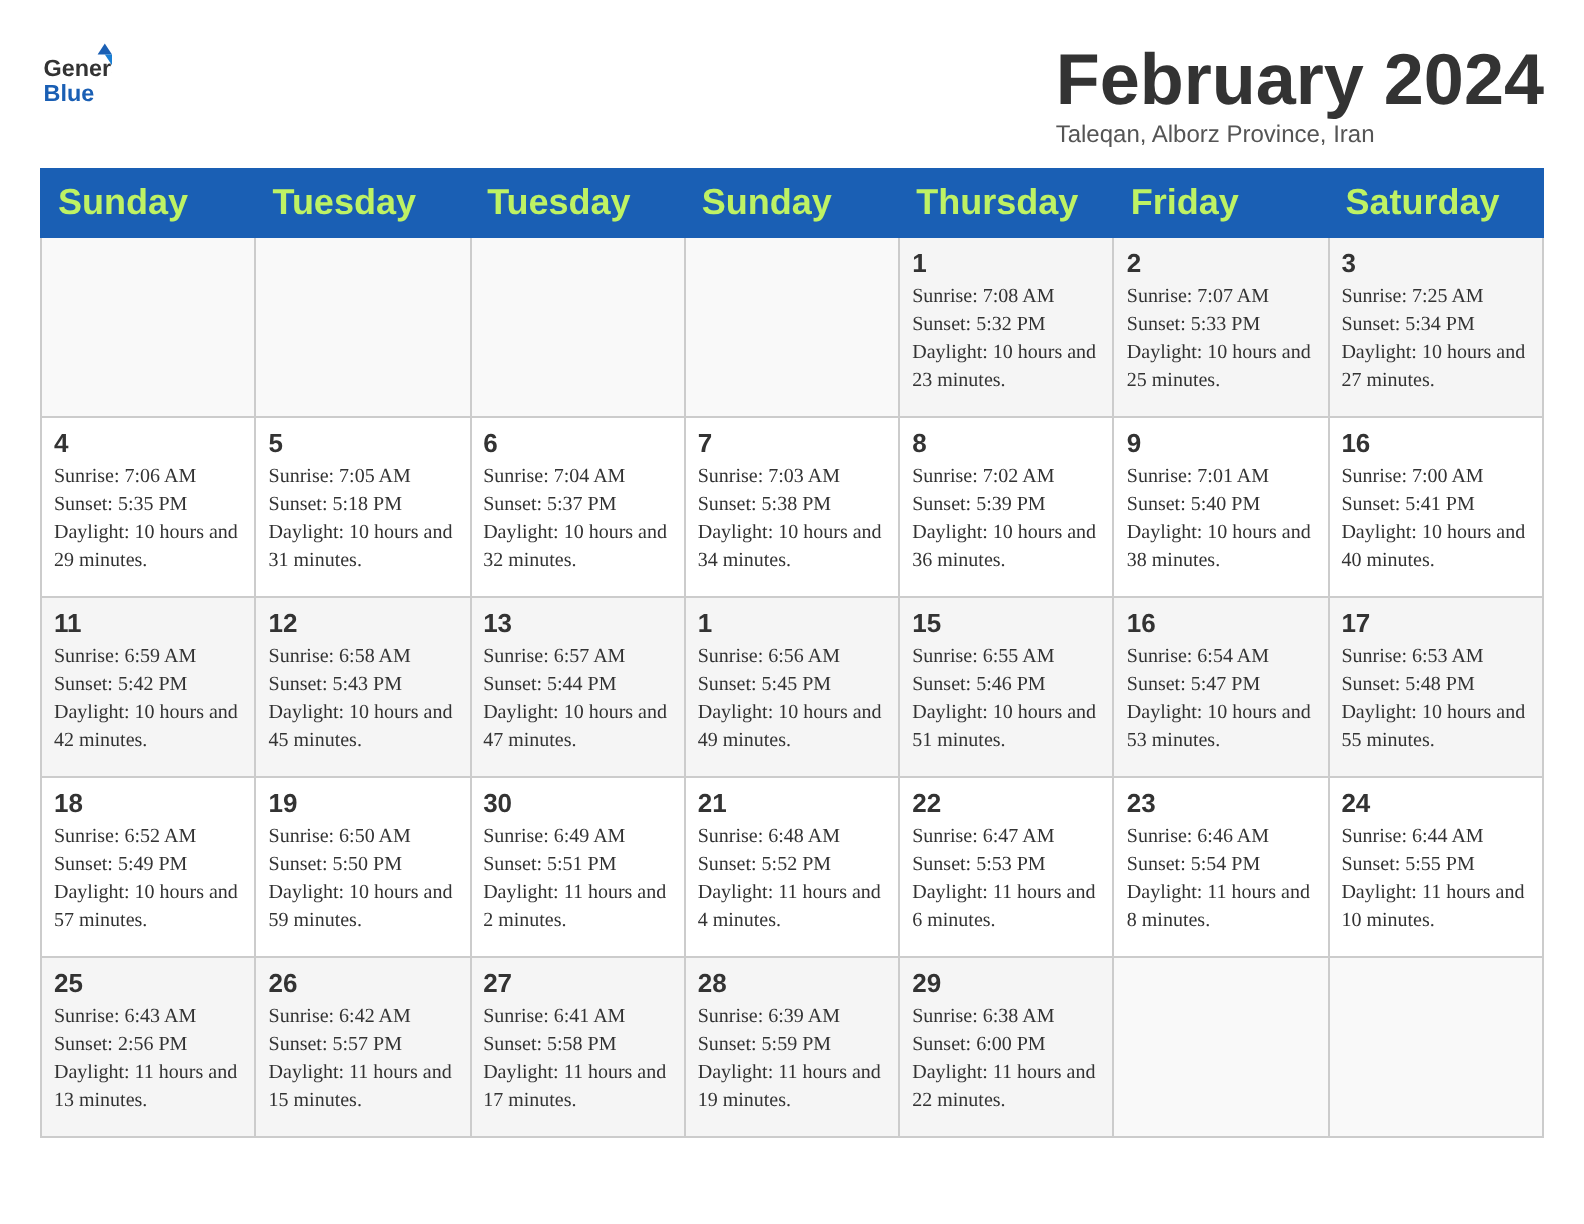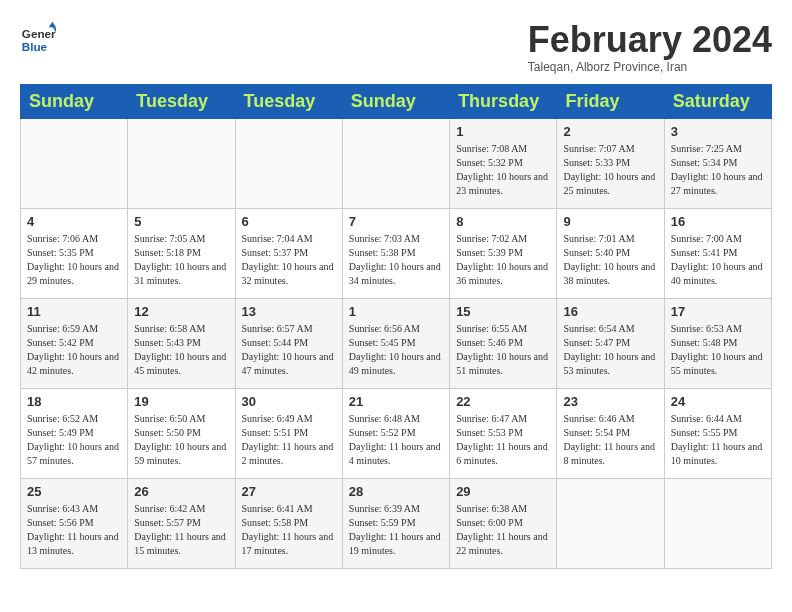--- a/index.html
+++ b/index.html
@@ -293,21 +293,21 @@
           <div class="day-info">Sunrise: 6:44 AM
 Sunset: 5:55 PM
 Daylight: 11 hours
 and 10 minutes.</div>
         </td>
       </tr>
       <tr>
         <td>
           <span class="day-num">25</span>
           <div class="day-info">Sunrise: 6:43 AM
-Sunset: 5:56 PM
+Sunset: 2:56 PM
 Daylight: 11 hours
 and 13 minutes.</div>
         </td>
         <td>
           <span class="day-num">26</span>
           <div class="day-info">Sunrise: 6:42 AM
 Sunset: 5:57 PM
 Daylight: 11 hours
 and 15 minutes.</div>
         </td>

